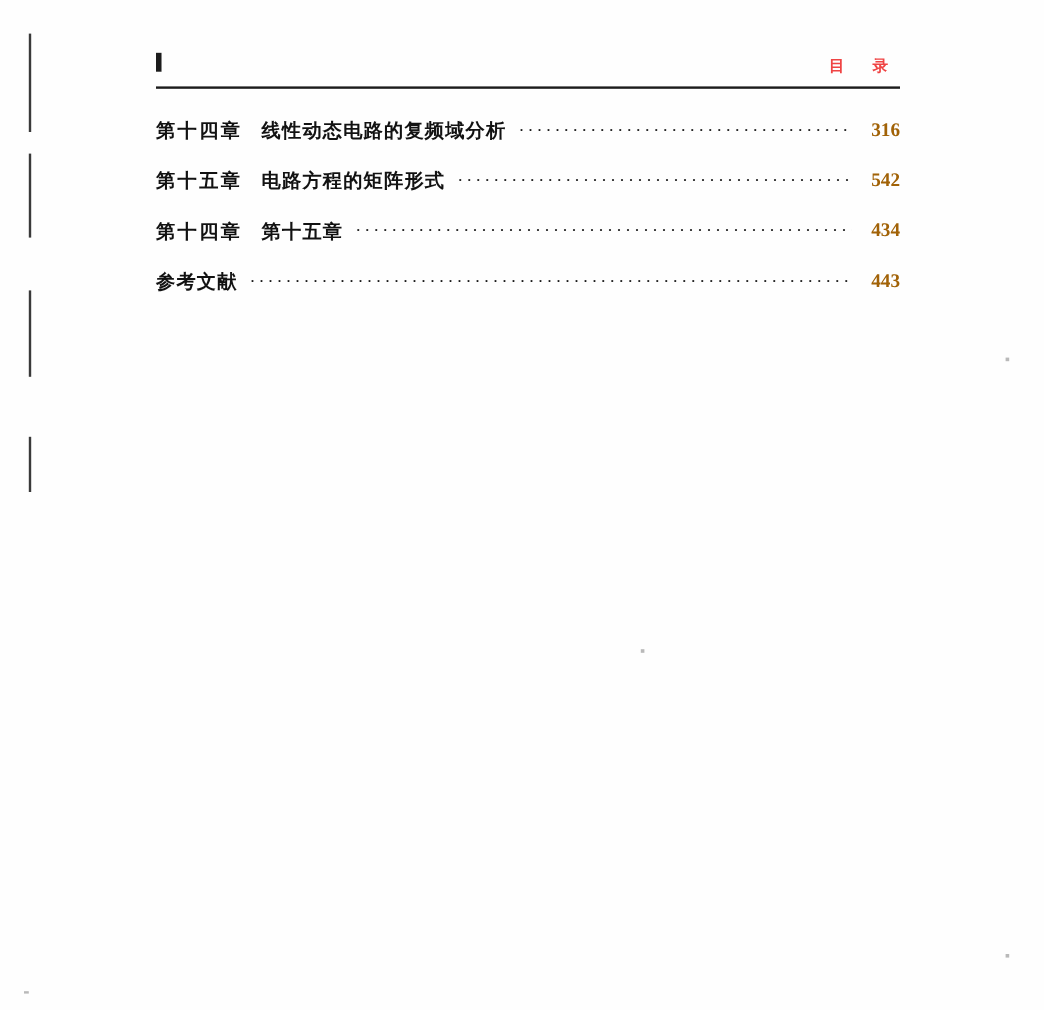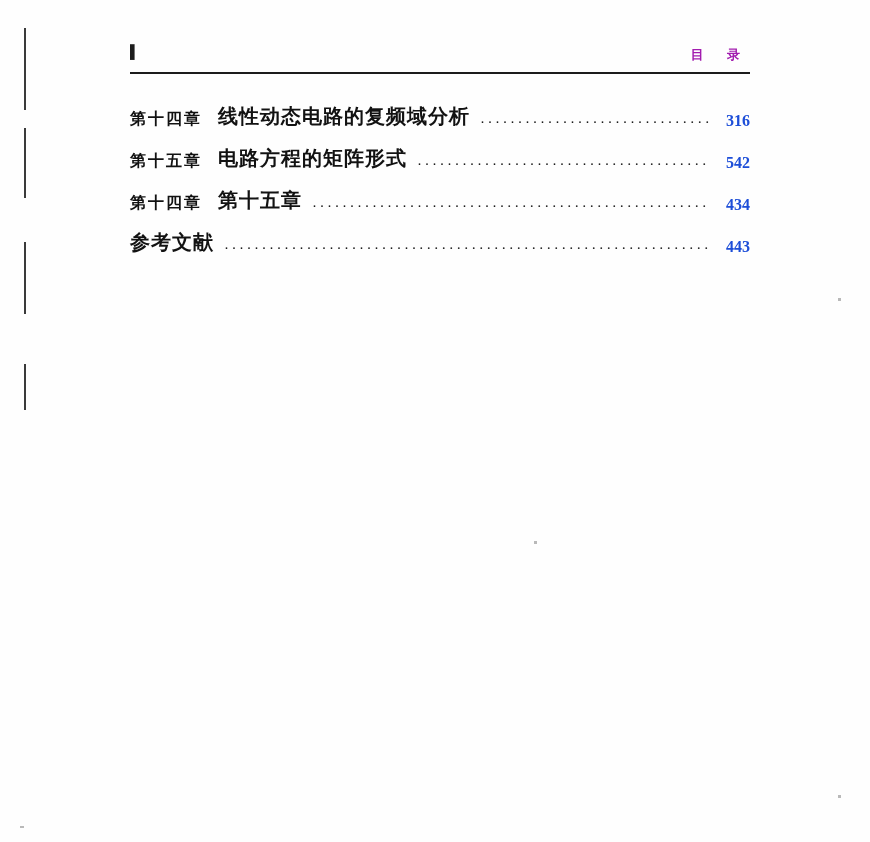--- a/index.html
+++ b/index.html
@@ -54,54 +54,54 @@
     font-weight: bold;
     color: #1c1c1c;
     letter-spacing: 1px;
   }
   .rh-right {
     position: absolute;
     right: 0;
     top: 2px;
     font-size: 13px;
     font-weight: bold;
-    color: #a21caf;
+    color: #ef4444;
     letter-spacing: 10px;
   }
   .rule {
     position: absolute;
     left: 130px;
     top: 72px;
     width: 620px;
     height: 2px;
     background: #1c1c1c;
   }
 
   
   .toc {
     position: absolute;
     left: 130px;
     top: 88px;
     width: 620px;
   }
   .toc-row {
     display: flex;
-    align-items: flex-end;
+    align-items: center;
     height: 42px;
     white-space: nowrap;
   }
   .toc-chapter {
     font-size: 16px;
     font-weight: bold;
     color: #121212;
     letter-spacing: 2px;
     flex: 0 0 auto;
   }
   .toc-title {
-    font-size: 20px;
+    font-size: 16px;
     font-weight: bold;
     color: #121212;
     letter-spacing: 1px;
     margin-left: 16px;
     flex: 0 0 auto;
   }
   .toc-row.ref .toc-title {
     margin-left: 0;
   }
   .toc-leader {
@@ -117,21 +117,21 @@
     left: 0;
     bottom: -1px;
     font-size: 15px;
     letter-spacing: 2.5px;
     color: #1a1a1a;
     white-space: nowrap;
   }
   .toc-page {
     font-size: 16px;
     font-weight: bold;
-    color: #1d4ed8;
+    color: #a16207;
     flex: 0 0 auto;
     width: 32px;
     text-align: right;
   }
 
   
   .speck {
     position: absolute;
     background: #b9b9b9;
   }

